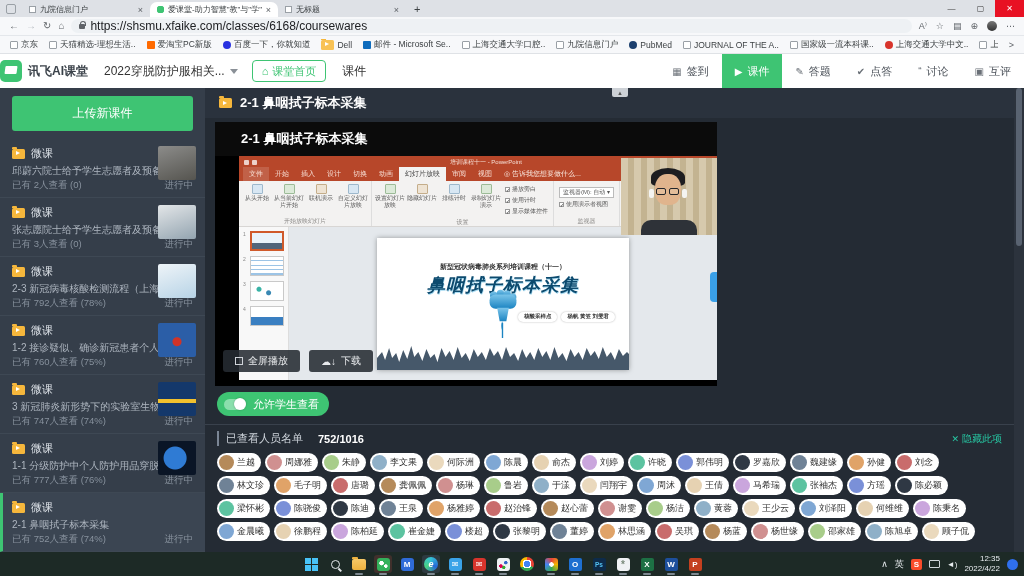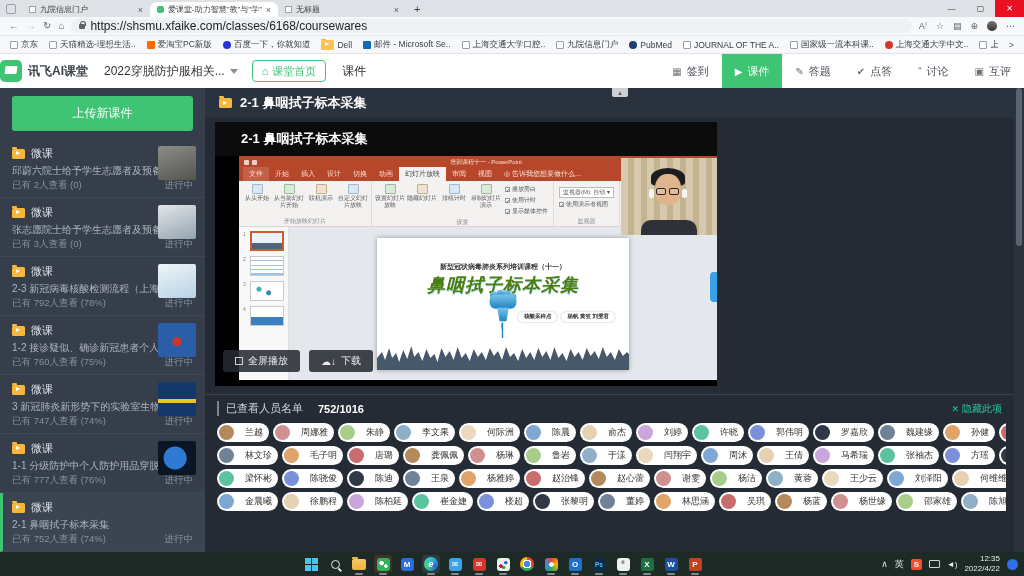--- a/index.html
+++ b/index.html
@@ -118,21 +118,21 @@
   .tnum { font-size:5px; color:#888; width:5px; }
   .thumb { width:34px; height:20px; background:#fff; border:1px solid #c9c9c9; position:relative; overflow:hidden; }
   .thumb.sel { border:2px solid #d05a2b; }
   .tt-title { background:linear-gradient(#eaf3fa 60%,#51657a 60%); }
   .tt-list  { background:repeating-linear-gradient(#fff 0 3px, #9cc4e6 3px 4.5px); }
   .tt-icons { background:radial-gradient(circle at 25% 40%, #39b3a6 0 2px, transparent 3px), radial-gradient(circle at 55% 60%, #3988b3 0 2px, transparent 3px), #fff; }
   .tt-chart { background:linear-gradient(#fff 55%, #3a7fc1 55%); }
   .canvas { flex:1; position:relative; display:flex; align-items:center; justify-content:center; }
   .slide { width:252px; height:132px; background:#fff; box-shadow:0 0 5px rgba(0,0,0,.35); position:relative; overflow:hidden; }
   .kicker { margin-top:24px; text-align:center; font-size:7px; font-weight:bold; color:#333; }
-  .stitle { text-align:center; font-size:18px; font-weight:bold; font-style:italic; color:#4d7c0f; letter-spacing:1px; margin-top:1px; text-shadow:0.5px 0.5px 0 #a8dcf3; }
+  .stitle { text-align:center; font-size:18px; font-weight:bold; font-style:italic; color:#0c4a6e; letter-spacing:1px; margin-top:1px; text-shadow:0.5px 0.5px 0 #a8dcf3; }
   .tags { position:absolute; right:14px; top:74px; display:flex; gap:4px; z-index:3; }
   .tag { background:#fff; border-radius:7px; padding:1.5px 6px; font-size:5.5px; font-weight:bold; color:#333; box-shadow:0 0 2px rgba(0,0,0,.3); white-space:nowrap; }
   .crowd { position:absolute; bottom:0; left:0; width:100%; height:34px; z-index:1; }
   .fistbox { position:absolute; left:50%; top:48px; transform:translateX(-50%); z-index:2; }
   .vbtns { position:absolute; left:8px; bottom:14px; display:flex; gap:9px; z-index:8; }
   .vbtn { background:rgba(38,43,50,.88); color:#e8eaec; font-size:10px; padding:4px 12px; border-radius:3px; display:flex; align-items:center; gap:5px; }
   .fsico { width:8px; height:8px; border:1px solid #cfd3d8; position:relative; }
   .vhandle { position:absolute; right:0; top:150px; width:7px; height:30px; background:#3aa0e8; border-radius:4px 0 0 4px; z-index:8; }
   .webcam { position:absolute; top:36px; right:0; width:96px; height:77px; overflow:hidden; z-index:7;
             background:repeating-linear-gradient(90deg,#d6c9ad 0 7px,#c3b391 7px 13px); }
@@ -158,21 +158,21 @@
 
   
   .viewers { margin-top:8px; border-top:1px solid #39414c; padding:6px 8px 0 12px; flex:1; min-height:0; }
   .vhead { display:flex; align-items:center; font-size:11px; color:#cfd5dc; }
   .vtitle2 { border-left:2px solid #7b8695; padding-left:7px; }
   .vcount { margin-left:15px; font-weight:bold; color:#fff; }
   .vhide { margin-left:auto; color:#27c7a3; font-size:10px; display:flex; align-items:center; gap:3px; padding-right:4px; }
   .vhide .hx { font-size:9px; }
   .chips { margin-top:7px; display:flex; flex-direction:column; gap:4px; overflow:hidden; }
   .crow { display:flex; gap:4px; overflow:hidden; }
-  .chip { background:#fff; border-radius:10px; height:19px; display:flex; align-items:center; gap:11px; padding:0 6px 0 2px; font-size:9px; color:#333; white-space:nowrap; flex:none; }
+  .chip { background:#fff; border-radius:10px; height:19px; display:flex; align-items:center; gap:3px; padding:0 6px 0 2px; font-size:9px; color:#333; white-space:nowrap; flex:none; }
   .cav { width:15px; height:15px; border-radius:50%; flex:none; }
 
   .pagescroll { width:10px; background:#2c333d; position:relative; flex:none; }
   .pagescroll .pthumb { position:absolute; top:0; left:2px; width:6px; height:158px; background:#596371; border-radius:3px; }
 
   
   .taskbar { position:absolute; left:0; right:0; bottom:0; height:24px; background:#1d2a26; z-index:20; }
   .tbapps { position:absolute; left:302px; top:0; height:24px; display:flex; align-items:center; gap:6px; }
   .tbi { width:18px; height:18px; display:flex; align-items:center; justify-content:center; position:relative; border-radius:3px; }
   .tbi.open::after { content:""; position:absolute; bottom:-2px; left:5px; right:5px; height:2px; background:#7d8890; border-radius:1px; }
@@ -623,20 +623,26 @@
             </div>
             <div class="vbtn">
               <span>☁↓</span>
               <span>下载</span>
             </div>
           </div>
         </div>
 
       </div>
 
+      <div class="allowrow">
+        <div class="allow">
+          <span class="ktrack"></span>
+          <span>允许学生查看</span>
+        </div>
+      </div>
 
       <div class="viewers">
         <div class="vhead">
           <span class="vtitle2">已查看人员名单</span>
           <span class="vcount">752/1016</span>
           <span class="vhide">
             <span class="hx">✕</span>
             <span>隐藏此项</span>
           </span>
         </div>

